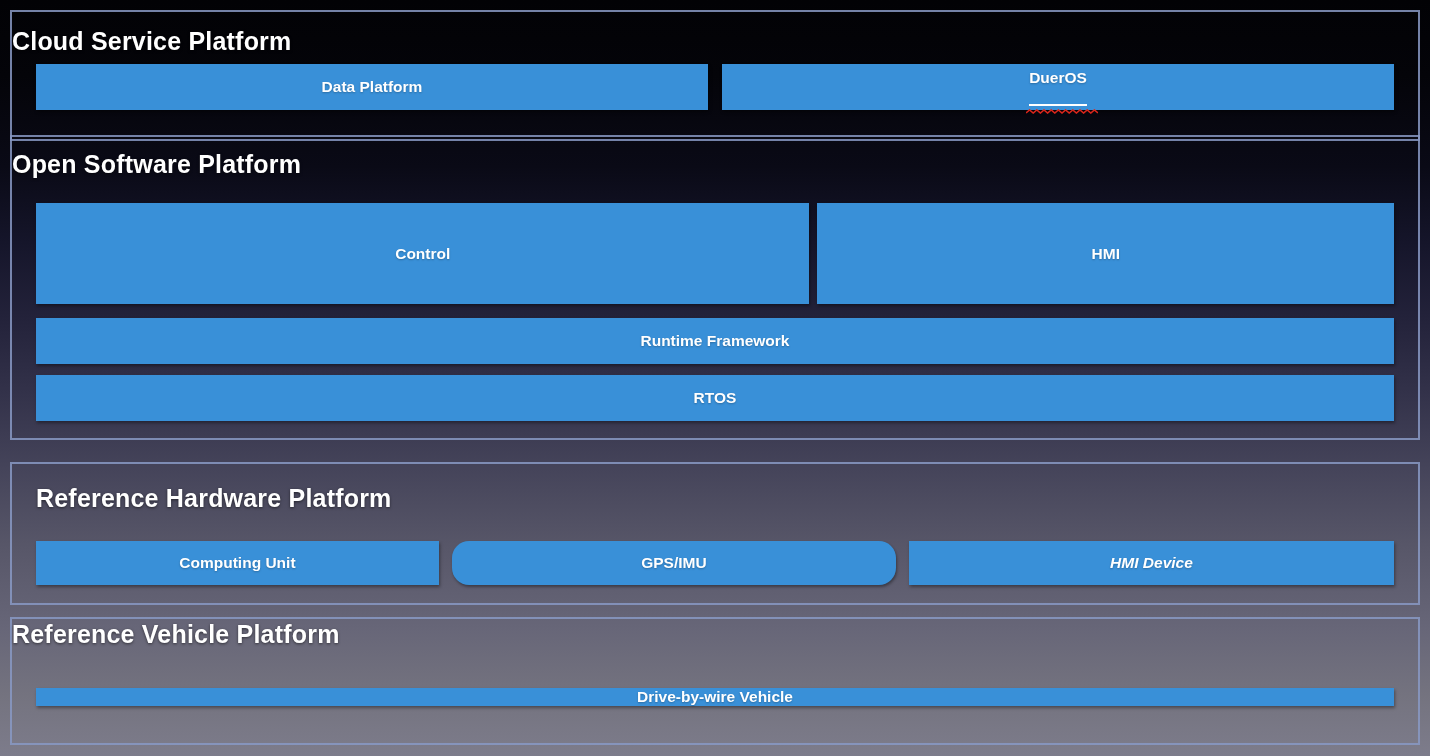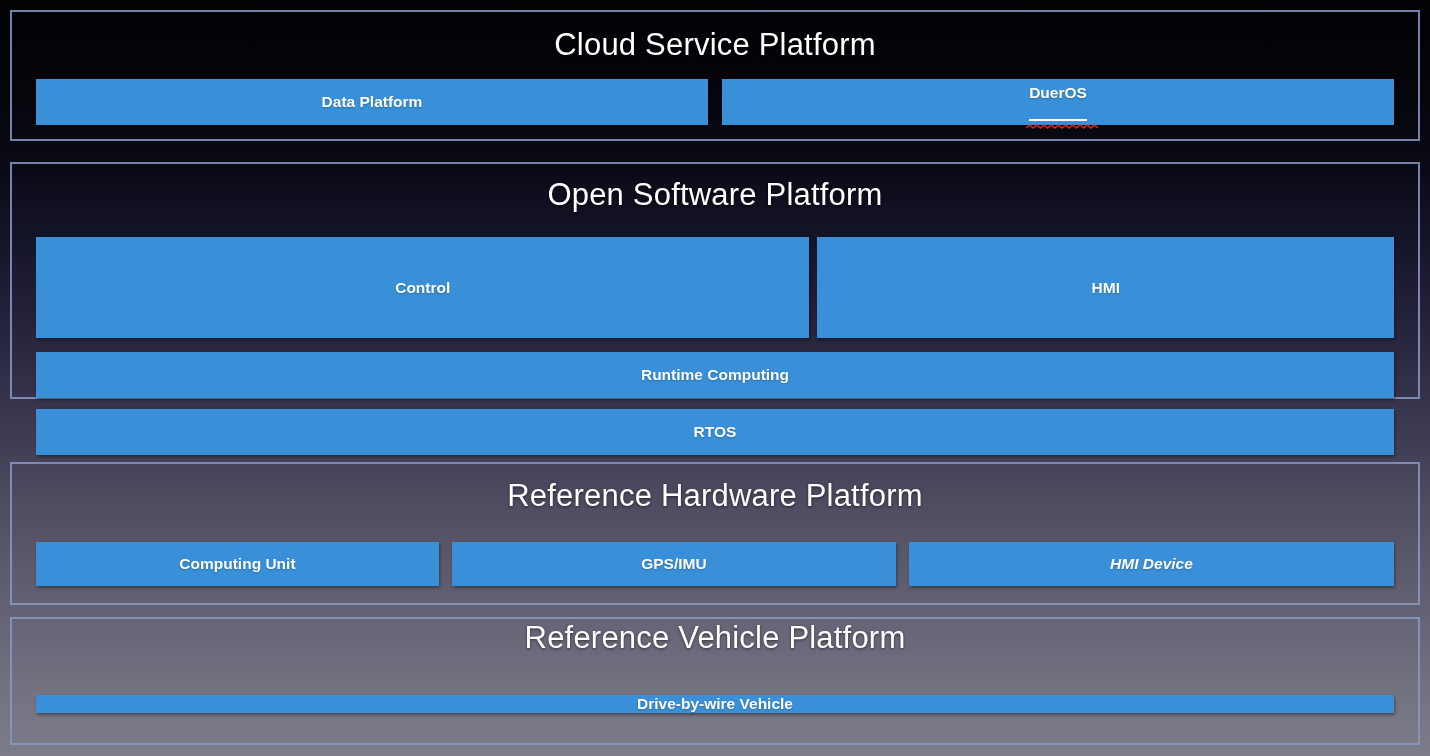--- a/index.html
+++ b/index.html
@@ -26,35 +26,34 @@
       #7d7c8b 100%);
   }
   .layer {
     position: absolute;
     left: 10px;
     width: 1410px;
     border: 2px solid rgba(136, 153, 196, 0.85);
     box-sizing: border-box;
   }
   #layer-cloud    { top: 10px;  height: 131px; }
-  #layer-software { top: 162px; height: 237px; }
+  #layer-software { top: 135px; height: 305px; }
   #layer-hardware { top: 462px; height: 143px; }
   #layer-vehicle  { top: 617px; height: 128px; }
 
   .layer-title {
     color: #ffffff;
-    font-size: 31px;
-    font-weight: normal;
-    text-align: center;
+    font-size: 25px;
+    font-weight: bold;
     letter-spacing: 0.2px;
     text-shadow: 0 1px 3px rgba(0,0,0,0.55);
   }
   #layer-cloud    .layer-title { margin-top: 15px; }
   #layer-software .layer-title { margin-top: 13px; }
-  #layer-hardware .layer-title { margin-top: 14px; }
+  #layer-hardware .layer-title { margin-top: 20px; padding-left: 24px; }
   #layer-vehicle  .layer-title { margin-top: 1px; }
 
   .row {
     display: flex;
     padding: 0 24px;
     box-sizing: border-box;
   }
   .box {
     background: #3990d8;
     color: #ffffff;
@@ -62,37 +61,37 @@
     font-weight: bold;
     display: flex;
     align-items: center;
     justify-content: center;
     text-align: center;
     box-shadow: 1px 2px 3px rgba(0,0,0,0.38);
     text-shadow: 0 1px 2px rgba(0,0,0,0.25);
   }
 
   
-  #row-cloud { margin-top: 16px; gap: 14px; height: 46px; }
+  #row-cloud { margin-top: 8px; gap: 14px; height: 46px; }
   #row-cloud .box { flex: 1 1 0; }
 
   
   #row-sw-modules { margin-top: 24px; gap: 8px; height: 101px; }
   #box-localization { flex: 494 1 0; }
   #box-control      { flex: 483 1 0; }
   #box-hmi          { flex: 360 1 0; align-items: center; }
   #row-sw-runtime { margin-top: 14px; height: 46px; }
   #row-sw-runtime .box { flex: 1 1 0; }
   #row-sw-rtos { margin-top: 11px; height: 46px; }
   #row-sw-rtos .box { flex: 1 1 0; }
 
   
   #row-hw { margin-top: 28px; gap: 13px; height: 44px; }
   #box-computing-unit { flex: 402 1 0; }
-  #box-gps-imu        { flex: 443 1 0; }
+  #box-gps-imu        { flex: 443 1 0; border-radius: 17px; }
   #box-hmi-device     { flex: 484 1 0; font-style: italic; }
 
   
   #row-vehicle { margin-top: 13px; height: 44px; align-items: flex-end; }
   #row-vehicle .box { flex: 1 1 0; }
 
   
   .dueros-wrap {
     position: relative;
     display: inline-block;
@@ -135,21 +134,21 @@
   <div class="row" id="row-sw-modules">
     <div class="box" id="box-control">
       <span>Control</span>
     </div>
     <div class="box" id="box-hmi">
       <span>HMI</span>
     </div>
   </div>
   <div class="row" id="row-sw-runtime">
     <div class="box">
-      <span>Runtime Computing</span>
+      <span>Runtime Framework</span>
     </div>
   </div>
   <div class="row" id="row-sw-rtos">
     <div class="box">
       <span>RTOS</span>
     </div>
   </div>
 </div>
 
 <div class="layer" id="layer-hardware">

